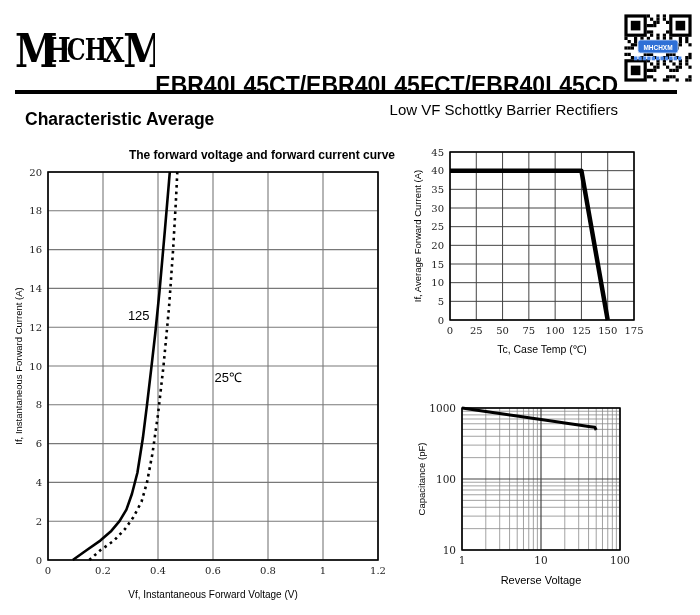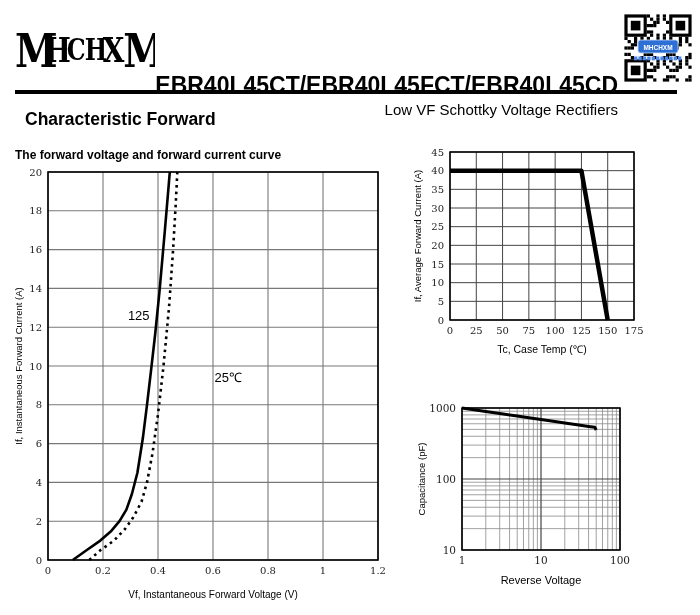--- a/index.html
+++ b/index.html
@@ -5,21 +5,21 @@
   html,body{margin:0;padding:0;background:#fff;}
   .page{position:relative;width:700px;height:615px;background:#ffffff;
         font-family:"Liberation Sans",sans-serif;color:#000;overflow:hidden;}
   .abs{position:absolute;}
   .titles{left:150px;top:24px;width:468px;text-align:right;}
   .product-title{font-size:23px;font-weight:bold;letter-spacing:0px;line-height:1.15;margin-top:48px;}
   .product-subtitle{font-size:15px;margin-top:3px;}
   .rule{left:15px;top:90px;width:662px;height:4px;background:#000;}
   .section-title{left:25px;top:109px;font-size:17.5px;font-weight:bold;}
   .chart-block{position:absolute;}
-  .chart-title{font-size:13px;font-weight:bold;height:20px;line-height:18px;text-align:left;}
+  .chart-title{font-size:13px;font-weight:bold;height:20px;line-height:18px;text-align:right;}
   .chart-title.small{font-size:12px;}
   .chart-title.left{text-align:left;padding-left:32px;}
   svg{display:block;}
 </style>
 </head>
 <body>
 
 <div class="page">
 
   <svg id="logo-svg" class="abs" style="left:15px;top:18px;" width="140" height="64">
@@ -28,21 +28,21 @@
         <text x="36" y="44.24" font-family="&quot;DejaVu Serif&quot;,serif" font-size="34" fill="#000" font-weight="bold">H</text>
         <text x="63" y="42.44" font-family="&quot;DejaVu Serif&quot;,serif" font-size="29" fill="#000" font-weight="bold">C</text>
         <text x="85" y="42.44" font-family="&quot;DejaVu Serif&quot;,serif" font-size="29" fill="#000" font-weight="bold">H</text>
         <text x="107" y="44.24" font-family="&quot;DejaVu Serif&quot;,serif" font-size="34" fill="#000" font-weight="bold">X</text>
         <text x="132" y="48.92" font-family="&quot;DejaVu Serif&quot;,serif" font-size="47" fill="#000" font-weight="bold">M</text>
       </g>
     </svg>
 
   <div class="abs titles">
     <div class="product-title">EBR40L45CT/EBR40L45FCT/EBR40L45CD</div>
-    <div class="product-subtitle">Low VF Schottky Voltage Rectifiers</div>
+    <div class="product-subtitle">Low VF Schottky Barrier Rectifiers</div>
   </div>
 
   <svg id="qr-svg" class="abs" style="left:621px;top:11px;" width="74" height="74">
       <rect x="0" y="0" width="74" height="74" fill="#fff"></rect>
       <rect x="25.8" y="3.4" width="3.2" height="3.2" fill="#000"></rect>
       <rect x="35.4" y="3.4" width="3.2" height="3.2" fill="#000"></rect>
       <rect x="41.800000000000004" y="3.4" width="3.2" height="3.2" fill="#000"></rect>
       <rect x="29" y="6.6" width="3.2" height="3.2" fill="#000"></rect>
       <rect x="35.4" y="6.6" width="3.2" height="3.2" fill="#000"></rect>
       <rect x="41.800000000000004" y="6.6" width="3.2" height="3.2" fill="#000"></rect>
@@ -167,21 +167,21 @@
       <rect x="35" y="45.5" width="3.4" height="3.8" fill="#4d88e8"></rect>
       <rect x="39.400000000000006" y="45.5" width="3.4" height="3.8" fill="#4d88e8"></rect>
       <rect x="43.800000000000004" y="45.5" width="3.4" height="3.8" fill="#4d88e8"></rect>
       <rect x="48.2" y="45.5" width="3.4" height="3.8" fill="#4d88e8"></rect>
       <rect x="52.6" y="45.5" width="3.4" height="3.8" fill="#4d88e8"></rect>
       <rect x="57" y="45.5" width="3.4" height="3.8" fill="#4d88e8"></rect>
     </svg>
 
   <div class="abs rule"></div>
 
-  <div class="abs section-title">Characteristic Forward</div>
+  <div class="abs section-title">Characteristic Average</div>
 
   <div class="chart-block" style="left:15px;top:146px;width:380px;">
     <div class="chart-title small">The forward voltage and forward current curve</div>
     <svg id="svg-fwd" width="380" height="445" viewBox="0 0 380 445">
         <g>
           <line x1="33" y1="6" x2="33" y2="394" stroke="#787878" stroke-width="1.1"></line>
           <line x1="88" y1="6" x2="88" y2="394" stroke="#787878" stroke-width="1.1"></line>
           <line x1="143" y1="6" x2="143" y2="394" stroke="#787878" stroke-width="1.1"></line>
           <line x1="198" y1="6" x2="198" y2="394" stroke="#787878" stroke-width="1.1"></line>
           <line x1="253.00000000000003" y1="6" x2="253.00000000000003" y2="394" stroke="#787878" stroke-width="1.1"></line>

